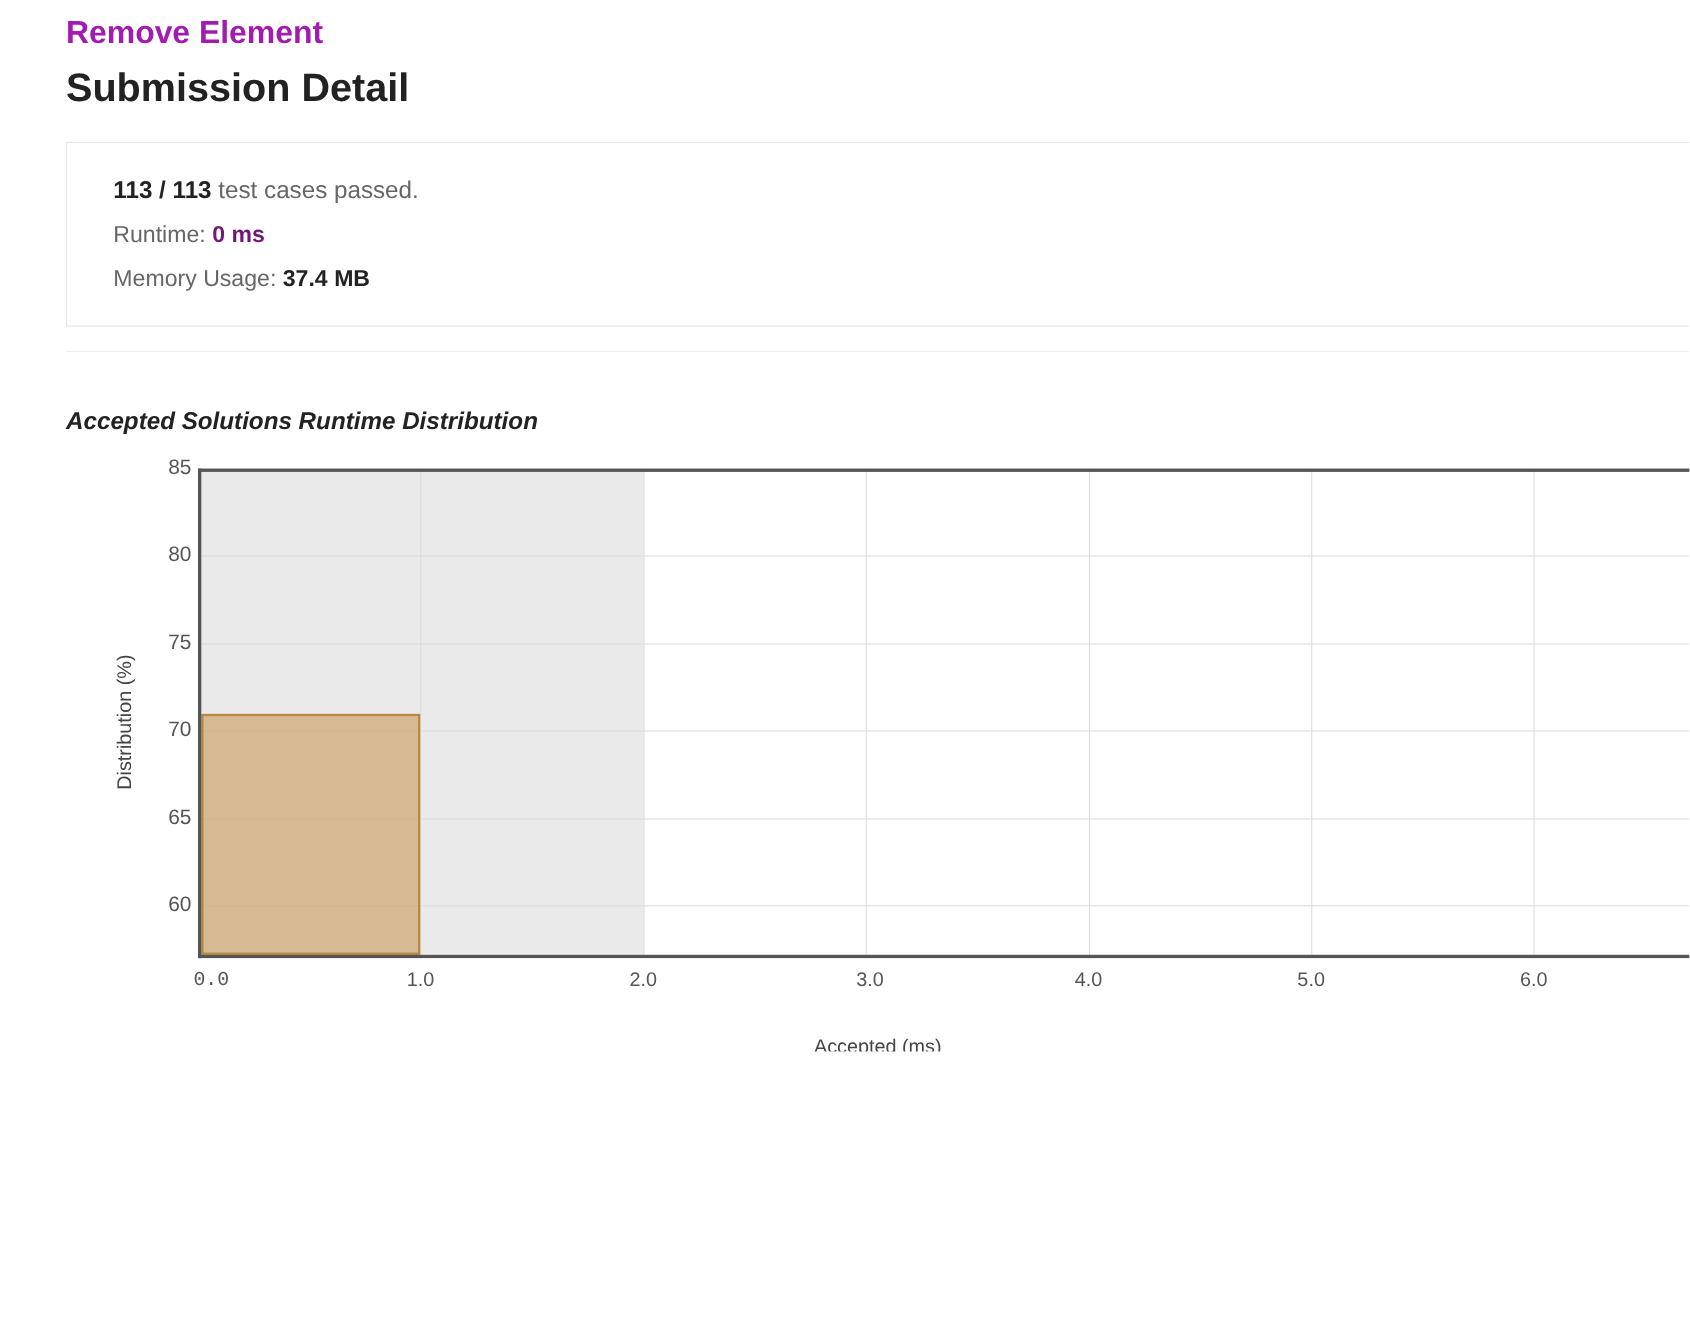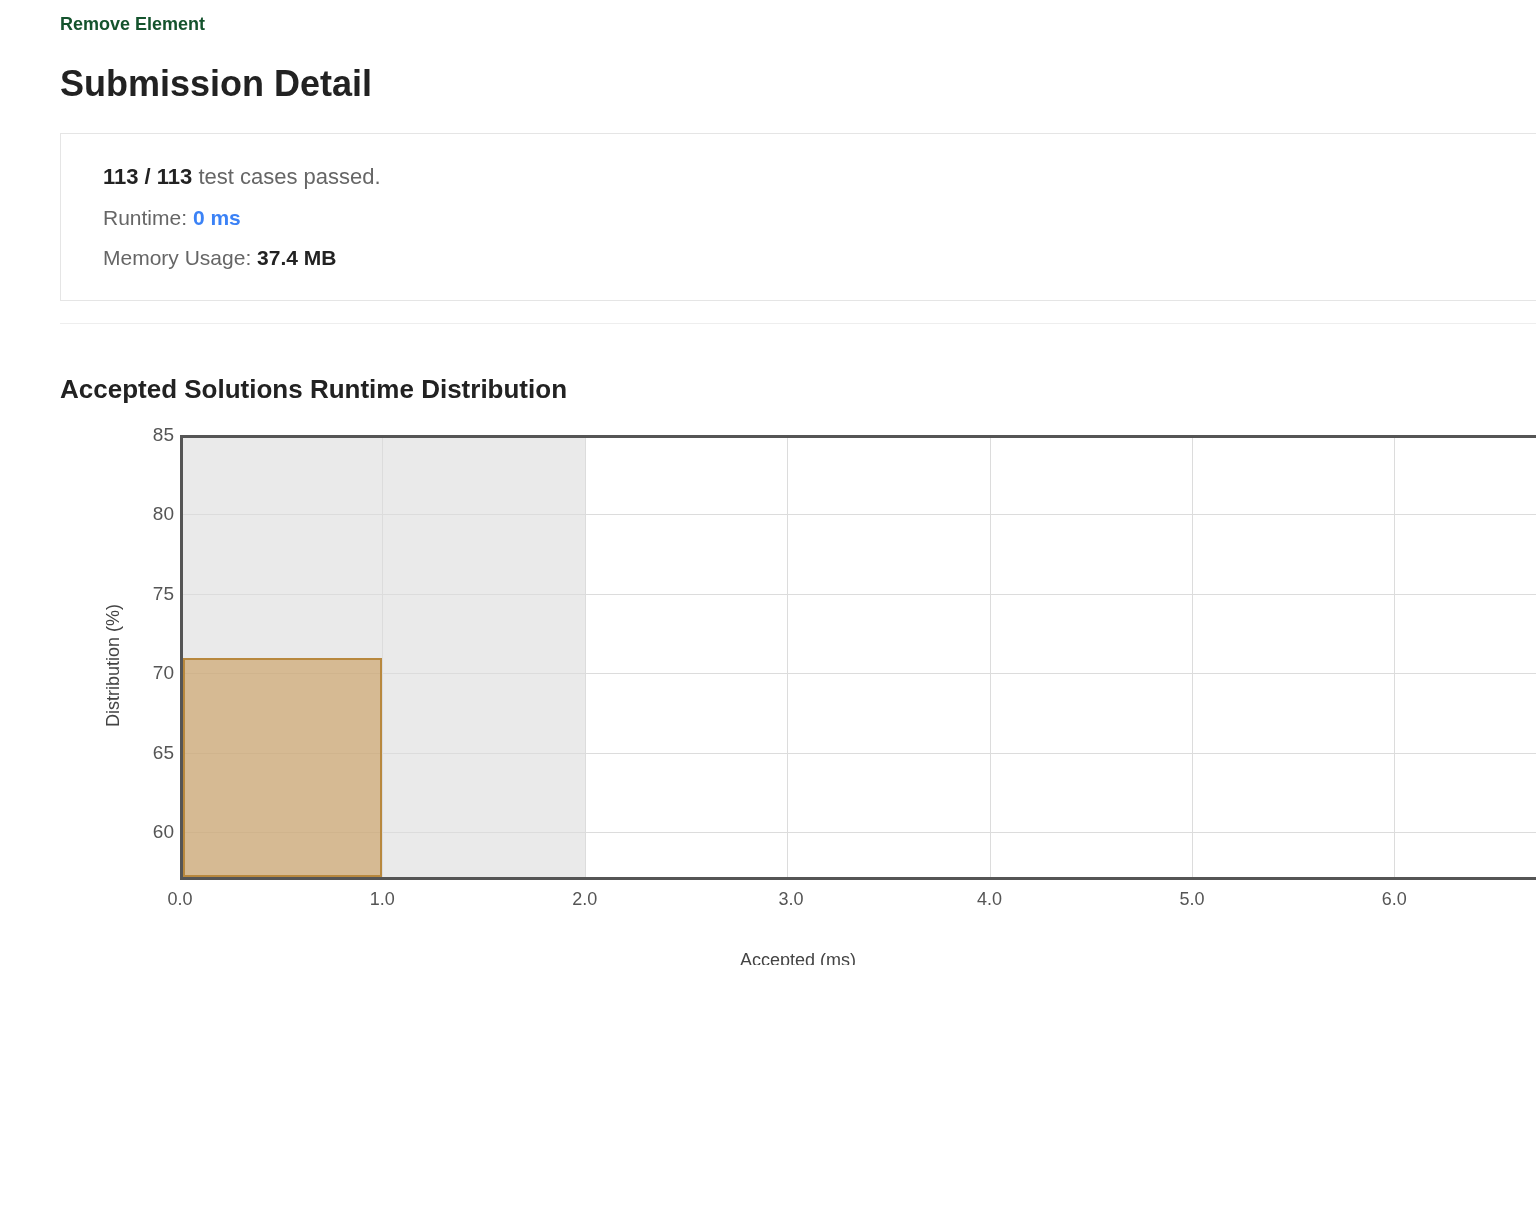--- a/index.html
+++ b/index.html
@@ -9,25 +9,25 @@
     }
     body {
       font-family: -apple-system, BlinkMacSystemFont, "Segoe UI", Helvetica, Arial, sans-serif;
       background: #ffffff;
       width: 1536px;
       padding: 0 0 0 60px;
       color: #222;
     }
     .problem-link {
       display: inline-block;
-      color: #14532d;
-      font-size: 18px;
+      color: #a21caf;
+      font-size: 29px;
       font-weight: 600;
       margin-top: 14px;
-      margin-bottom: 28px;
+      margin-bottom: 12px;
       cursor: pointer;
     }
     .section-title {
       font-size: 36px;
       font-weight: 600;
       color: #222;
       margin-bottom: 28px;
     }
     .detail-card {
       border: 1px solid #e5e5e5;
@@ -49,40 +49,41 @@
     .test-cases .bold {
       font-weight: 700;
       color: #222;
     }
     .runtime-line {
       font-size: 21px;
       color: #666;
     }
     .runtime-line .bold {
       font-weight: 700;
-      color: #3b82f6;
+      color: #701a75;
     }
     .memory-line {
       font-size: 21px;
       color: #666;
       }
     .memory-line .bold {
       font-weight: 700;
       color: #222;
     }
     .divider {
       border-top: 1px solid #eee;
       margin-bottom: 50px;
       width: 100%;
     }
     .chart-title {
-      font-size: 26px;
+      font-size: 22px;
       font-weight: 600;
       color: #222;
       margin-bottom: 30px;
+      font-style: italic;
     }
     .chart-wrap {
       position: relative;
       width: 100%;
       height: 530px;
     }
     .y-axis-label {
       position: absolute;
       left: -8px;
       top: 220px;
@@ -195,21 +196,21 @@
       <div class="y-tick" style="top: 317.857px;">65</div>
       <div class="grid-h" style="top: 238.393px;"></div>
       <div class="y-tick" style="top: 238.393px;">70</div>
       <div class="grid-h" style="top: 158.929px;"></div>
       <div class="y-tick" style="top: 158.929px;">75</div>
       <div class="grid-h" style="top: 79.4643px;"></div>
       <div class="y-tick" style="top: 79.4643px;">80</div>
       <div class="grid-h" style="top: 0px;"></div>
       <div class="y-tick" style="top: 0px;">85</div>
       <div class="grid-v" style="left: 0px;"></div>
-      <div class="x-tick" style="left: 0px;">0.0</div>
+      <div class="x-tick" style="left: 12px; font-family: Liberation Mono, monospace;">0.0</div>
       <div class="grid-v" style="left: 202.388px;"></div>
       <div class="x-tick" style="left: 202.388px;">1.0</div>
       <div class="grid-v" style="left: 404.776px;"></div>
       <div class="x-tick" style="left: 404.776px;">2.0</div>
       <div class="grid-v" style="left: 607.164px;"></div>
       <div class="x-tick" style="left: 611px;">3.0</div>
       <div class="grid-v" style="left: 809.552px;"></div>
       <div class="x-tick" style="left: 809.552px;">4.0</div>
       <div class="grid-v" style="left: 1011.94px;"></div>
       <div class="x-tick" style="left: 1011.94px;">5.0</div>

